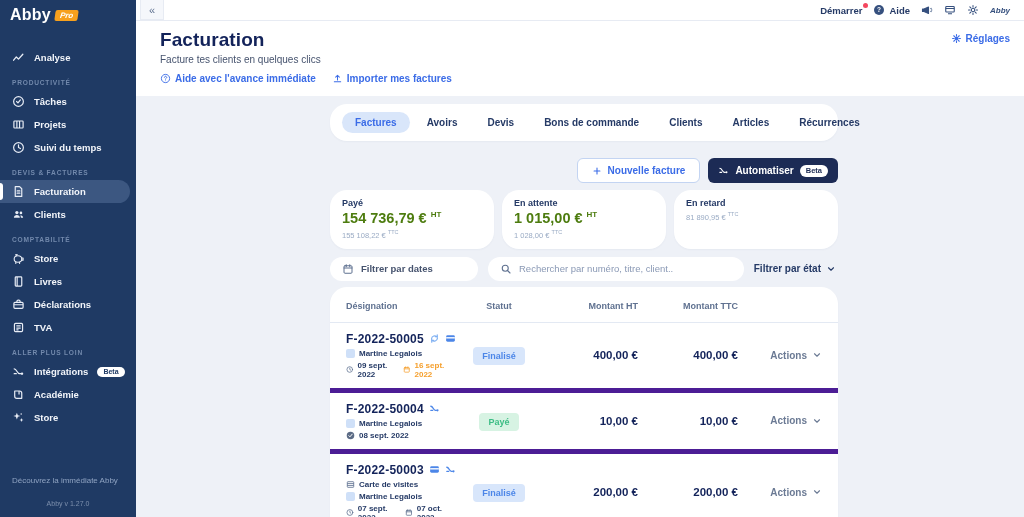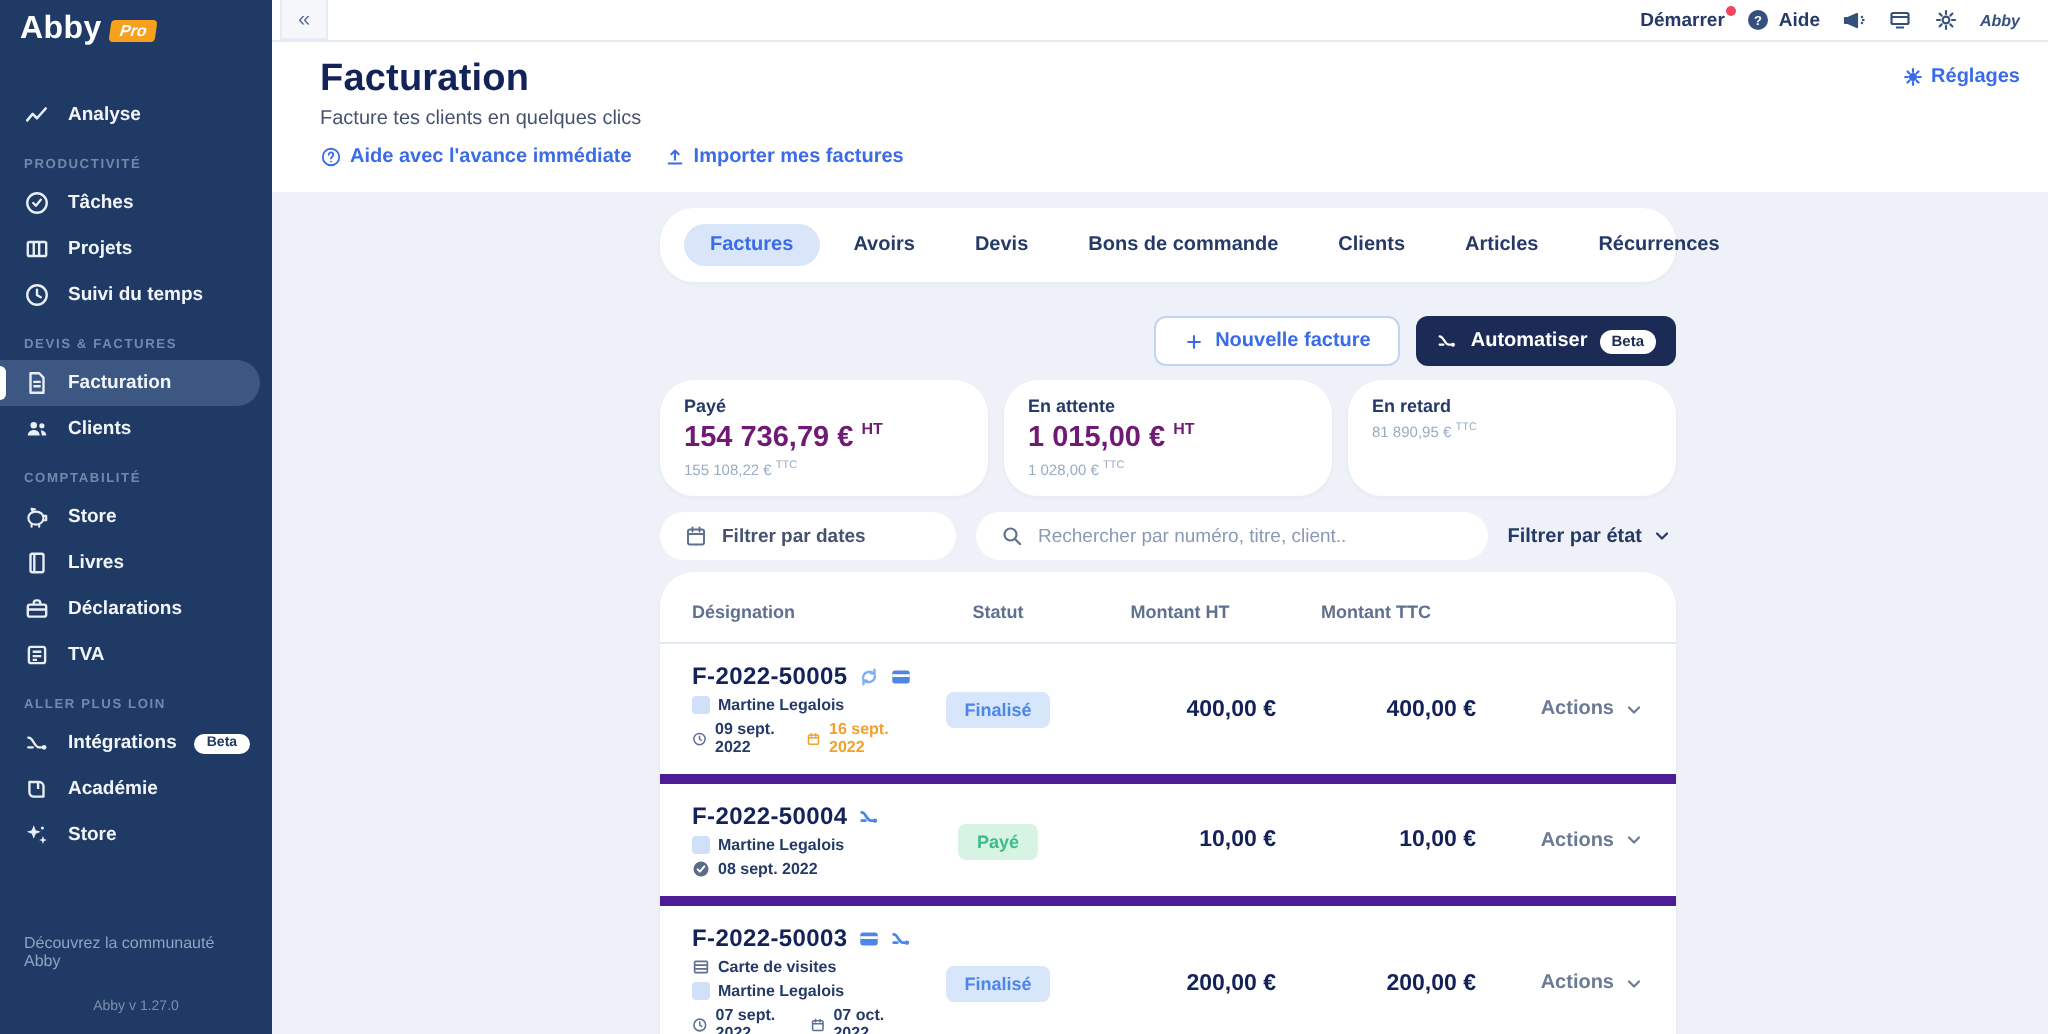--- a/index.html
+++ b/index.html
@@ -53,40 +53,40 @@
   .tab.active { background:#d9e6fa; color:#3b6ce7; }
 
   .btn-row { display:flex; justify-content:flex-end; gap:8px; margin-top:17px; }
   .btn-new { display:flex; align-items:center; gap:6px; background:#fff; border:1px solid #c3d4f2; color:#3b6ce7; font-family:inherit; font-size:10px; font-weight:bold; padding:6px 14px; border-radius:6px; cursor:pointer; }
   .btn-auto { display:flex; align-items:center; gap:6px; background:#1c2b55; border:none; color:#fff; font-family:inherit; font-size:10px; font-weight:bold; padding:6px 10px; border-radius:6px; cursor:pointer; }
   .beta-pill { background:#fff; color:#1c2b55; font-size:7.5px; font-weight:bold; padding:1.5px 6px; border-radius:8px; }
 
   .stats-row { display:flex; gap:8px; margin-top:7px; }
   .stat-card { flex:1; padding:8px 12px 9px; }
   .stat-label { font-size:9px; font-weight:bold; color:#253a66; }
-  .stat-ht { font-size:14.5px; font-weight:800; color:#701a75; margin-top:2px; }
+  .stat-ht { font-size:14.5px; font-weight:800; color:#4d7c0f; margin-top:2px; }
   .stat-ht sup { font-size:8px; font-weight:800; }
   .stat-ttc { font-size:7.5px; color:#9aabc4; margin-top:3px; }
   .stat-ttc sup { font-size:5.5px; }
 
   .filter-row { display:flex; align-items:center; gap:10px; margin-top:8px; }
   .pill { display:flex; align-items:center; gap:7px; background:#fff; border-radius:14px; height:24px; padding:0 12px; }
   .pill .ic { width:12px; height:12px; color:#5f7190; }
   .date-pill { width:148px; font-size:9.5px; font-weight:bold; color:#46536e; cursor:pointer; }
   .search-pill { flex:1; }
   .search-pill input { border:none; outline:none; flex:1; font-family:inherit; font-size:9.5px; color:#253a66; background:transparent; }
   .search-pill input::placeholder { color:#8a99b5; }
   .state-filter { display:flex; align-items:center; gap:5px; font-size:10px; font-weight:bold; color:#253a66; cursor:pointer; white-space:nowrap; padding-right:2px; }
   .state-filter .ic { width:10px; height:10px; }
 
   .table-card { margin-top:6px; padding:4px 0 0; }
   .trow { display:grid; grid-template-columns:1fr 86px 96px 100px 84px; align-items:center; padding:0 16px; }
   .thead { height:32px; border-bottom:1px solid #e3e9f3; }
   .th { font-size:9px; font-weight:bold; color:#5f7190; }
-  .th.c { text-align:center; } .th.r { text-align:center; }
+  .th.c { text-align:center; } .th.r { text-align:right; }
   .tbody-row { border-bottom:5px solid #4c1d95; padding-top:9px; padding-bottom:9px; }
   .des-line1 { display:flex; align-items:center; gap:5px; }
   .inv-num { font-size:12px; font-weight:800; color:#13235a; letter-spacing:.2px; }
   .mini-ic { width:11px; height:11px; }
   .sub-line { display:flex; align-items:center; gap:4px; margin-top:3px; font-size:8px; font-weight:bold; color:#253a66; }
   .sub-line .ic { width:9px; height:9px; color:#5f7190; }
   .avatar-sq { width:9px; height:9px; border-radius:2px; background:#cfe0f8; display:inline-block; }
   .date-group { display:flex; align-items:center; gap:4px; }
   .overdue { color:#f59f2c; } .overdue .ic { color:#f59f2c; }
   .badge { display:inline-block; font-size:9px; font-weight:bold; padding:4px 9px; border-radius:4px; }
@@ -206,21 +206,21 @@
       <svg class="ic" viewBox="0 0 24 24" fill="currentColor">
           <path d="M9 3l1.8 4.7L15.5 9l-4.7 1.8L9 15.5 7.2 10.8 2.5 9l4.7-1.3z"></path>
           <path d="M17.5 13l1 2.6 2.6 1-2.6 1-1 2.6-1-2.6-2.6-1 2.6-1z"></path>
           <circle cx="17" cy="5.5" r="1.4"></circle>
         </svg>
       <span>Store</span>
     </div>
   </nav>
 
   <div class="side-footer">
-    <div class="community-txt">Découvrez la communauté Abby</div>
+    <div class="community-txt">Découvrez la immédiate Abby</div>
     <div class="version">Abby v 1.27.0</div>
   </div>
 </aside>
 
 <div class="main">
 
   <div class="topbar">
     <div class="collapse-btn">«</div>
     <div class="topbar-right">
       <span class="demarrer">Démarrer</span>

